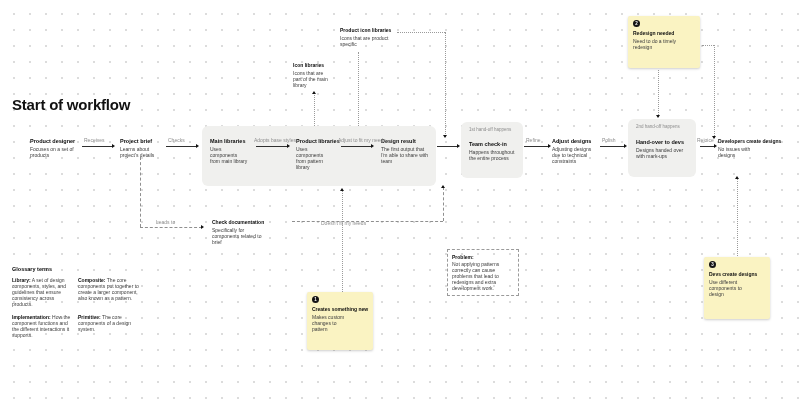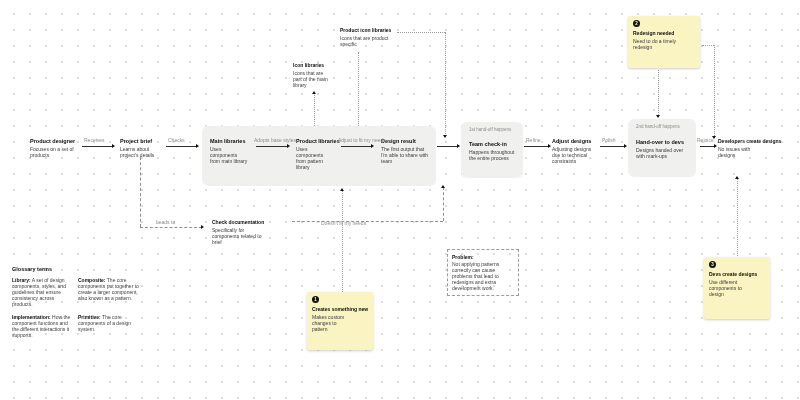--- a/index.html
+++ b/index.html
@@ -48,20 +48,21 @@
   .glossary .gh{font-size:5.5px;line-height:6.5px;font-weight:700;color:#0d0d0d;margin-bottom:4px;}
   .glossary .grid{display:grid;grid-template-columns:60px 62px;column-gap:6px;row-gap:7px;}
   .glossary .gentry{font-size:5px;line-height:6px;color:#3c3c3c;}
   .glossary .gentry b{color:#0d0d0d;}
 </style>
 </head>
 <body>
 
 <div class="canvas">
 
+  <div class="page-title">Start of workflow</div>
 
   <div class="fnode" style="left:340px;top:27px;width:58px;">
     <div class="t small">Product icon libraries</div>
     <div class="b" style="width:50px;">Icons that are product specific</div>
   </div>
   <div class="fnode" style="left:293px;top:62px;width:40px;">
     <div class="t small">Icon libraries</div>
     <div class="b" style="width:38px;">Icons that are part of the main library</div>
   </div>
 

